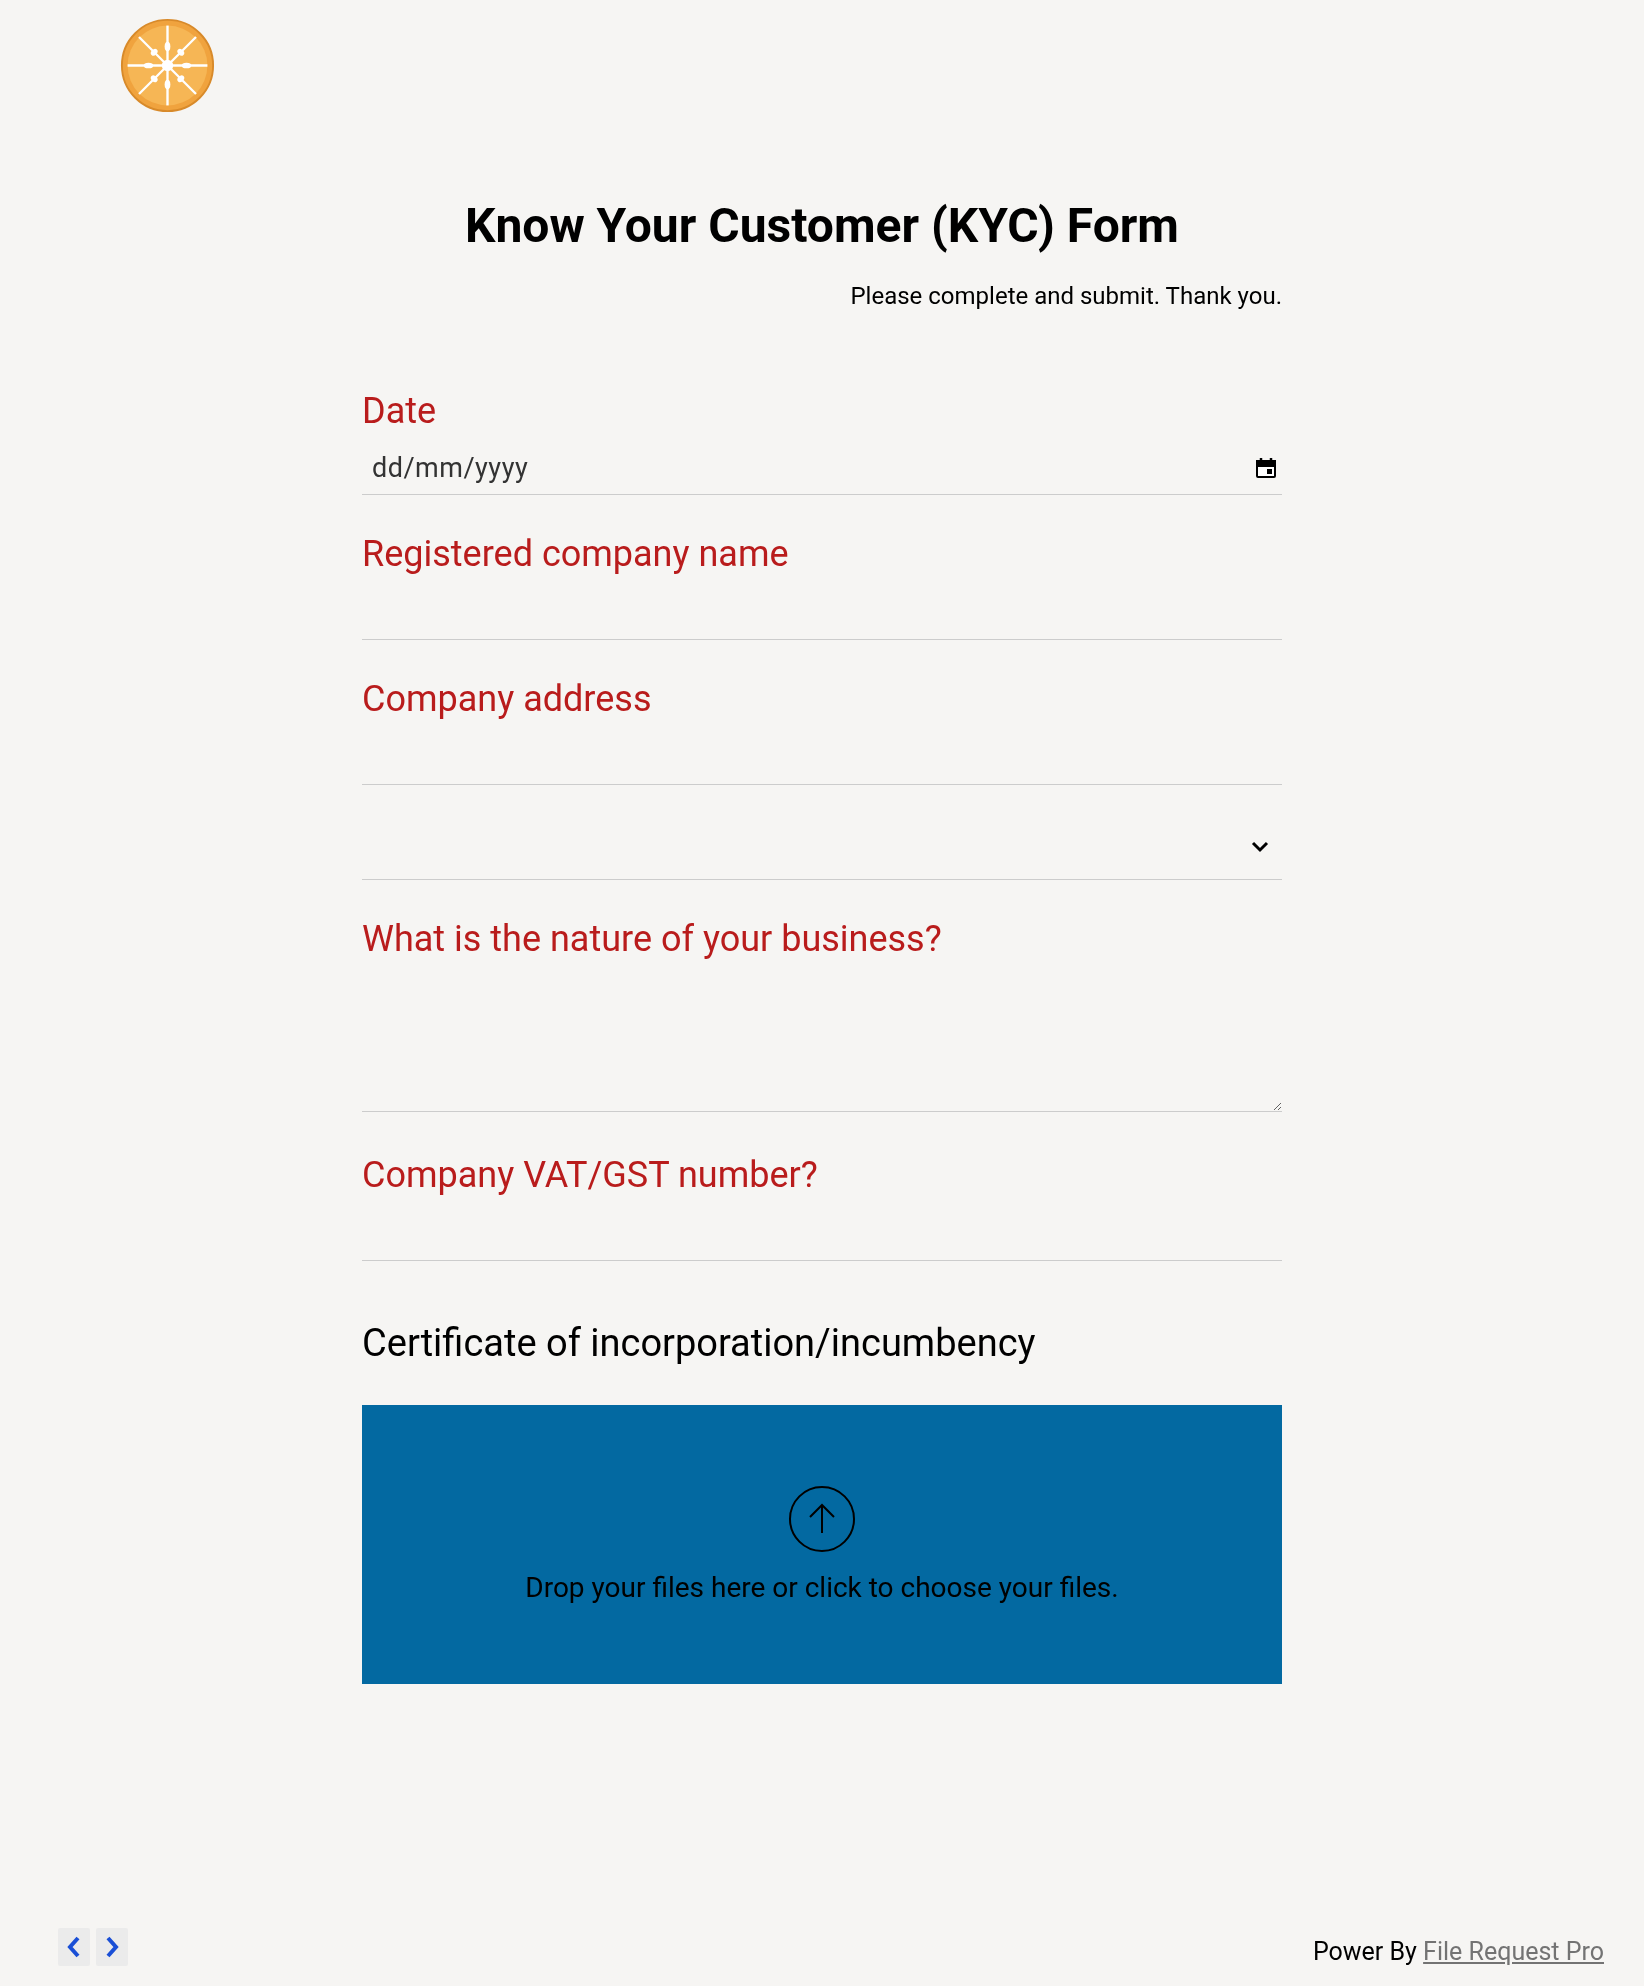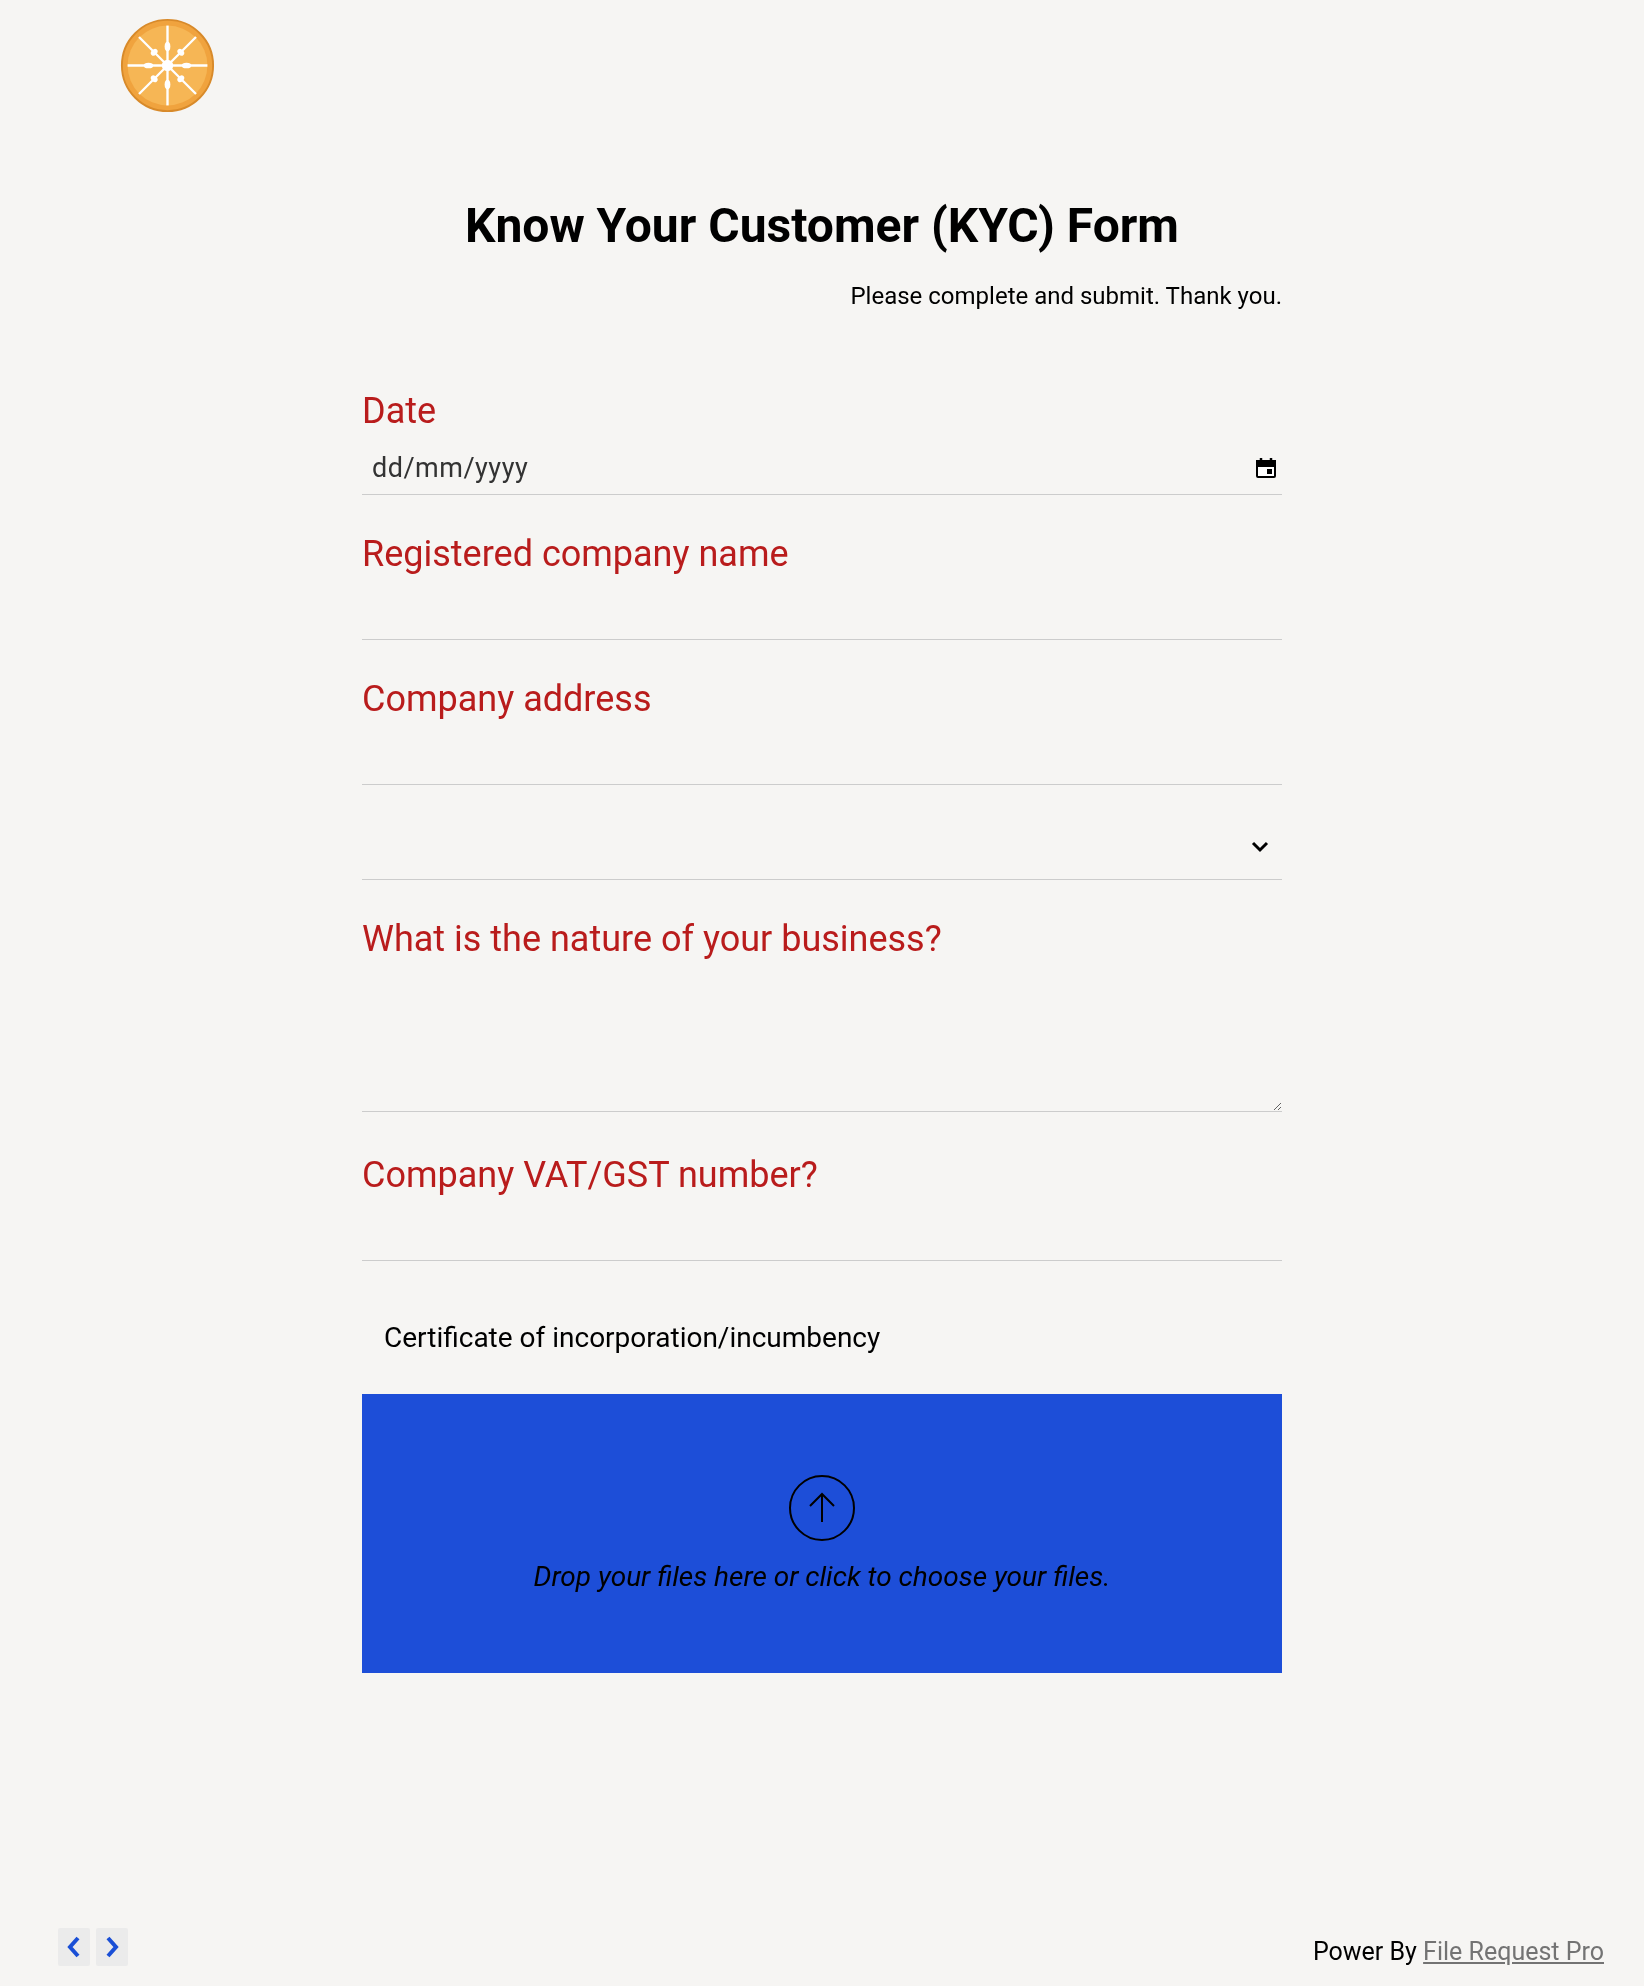--- a/index.html
+++ b/index.html
@@ -105,32 +105,30 @@
       padding: 10px 4px;
       outline: none;
       resize: both;
       min-height: 140px;
       font-family: inherit;
     }
     .upload-section {
       margin-top: 60px;
     }
     .upload-label {
-      font-size: 28px;
+      font-size: 38px;
       color: #000;
       margin-bottom: 40px;
       display: block;
-      margin-left: 22px;
     }
     .upload-zone {
-      background: #1d4ed8;
+      background: #0369a1;
       padding: 80px 40px;
       text-align: center;
       cursor: pointer;
-      font-style: italic;
     }
     .upload-icon-wrapper {
       display: flex;
       justify-content: center;
       margin-bottom: 18px;
     }
     .upload-icon {
       width: 68px;
       height: 68px;
     }

